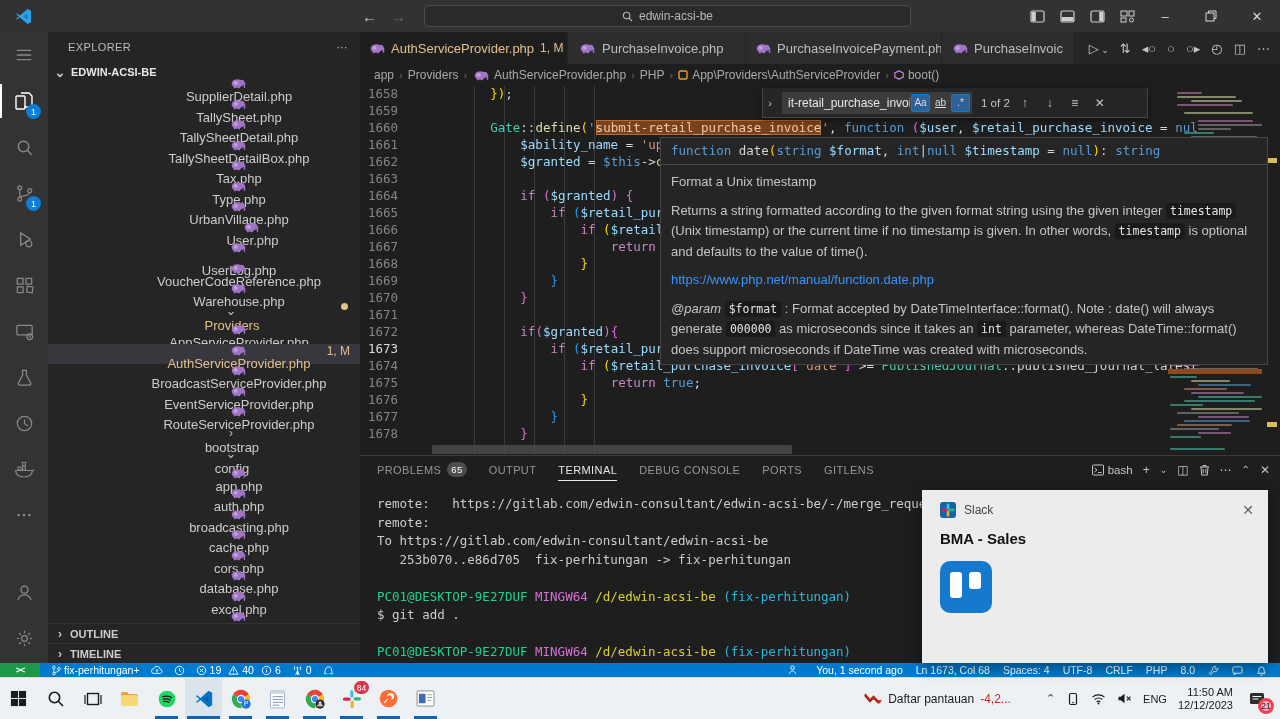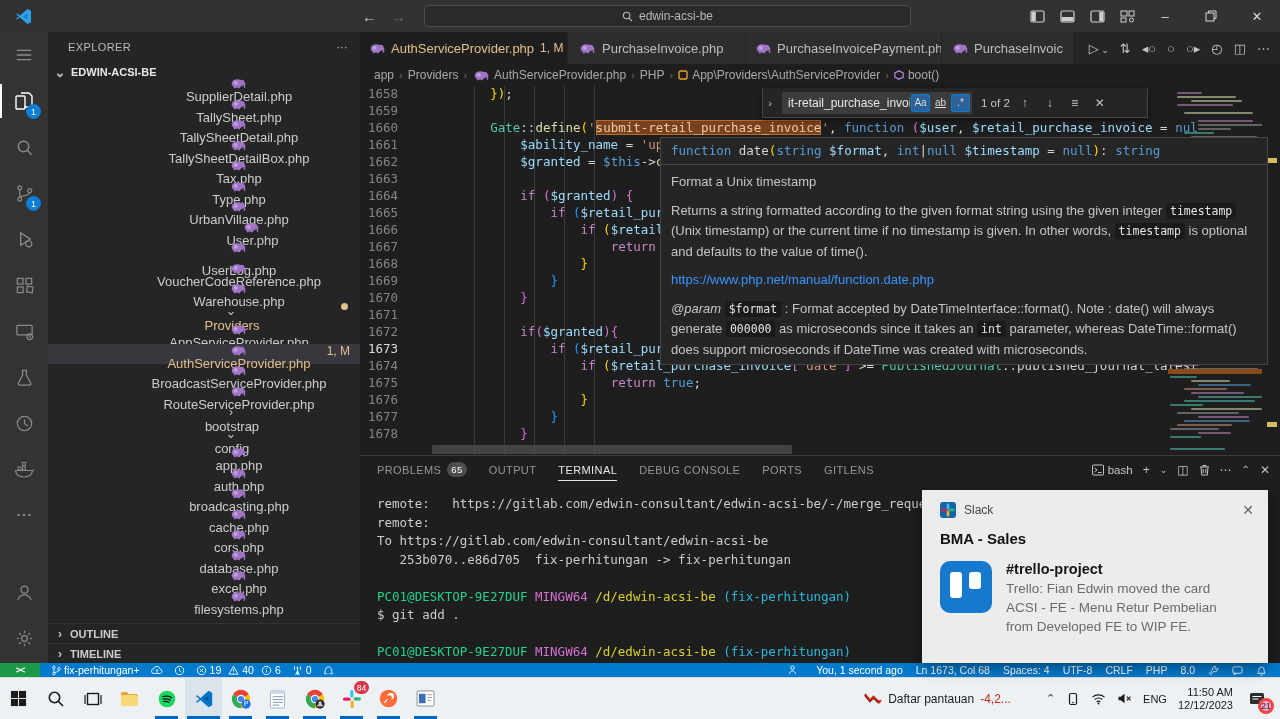--- a/index.html
+++ b/index.html
@@ -498,20 +498,33 @@
             <svg width="15" height="12" viewBox="0 0 17 13">
               <ellipse cx="7" cy="7" rx="6.2" ry="4.8" fill="#a074c4"></ellipse>
               <circle cx="12" cy="6.2" r="3.4" fill="#a074c4"></circle>
               <rect x="14.4" y="6" width="1.7" height="6" rx=".8" fill="#a074c4"></rect>
               <circle cx="5.4" cy="6.4" r="2.2" fill="#c3a1e0"></circle>
               <rect x="3.2" y="9.8" width="2" height="2.6" fill="#a074c4"></rect>
               <rect x="8.2" y="9.8" width="2" height="2.6" fill="#a074c4"></rect>
             </svg>
           </span>
           <span class="tlabel">BroadcastServiceProvider.php</span>
+        </div>
+        <div class="trow" style="padding-left: 68px;">
+          <span class="ficon">
+            <svg width="15" height="12" viewBox="0 0 17 13">
+              <ellipse cx="7" cy="7" rx="6.2" ry="4.8" fill="#a074c4"></ellipse>
+              <circle cx="12" cy="6.2" r="3.4" fill="#a074c4"></circle>
+              <rect x="14.4" y="6" width="1.7" height="6" rx=".8" fill="#a074c4"></rect>
+              <circle cx="5.4" cy="6.4" r="2.2" fill="#c3a1e0"></circle>
+              <rect x="3.2" y="9.8" width="2" height="2.6" fill="#a074c4"></rect>
+              <rect x="8.2" y="9.8" width="2" height="2.6" fill="#a074c4"></rect>
+            </svg>
+          </span>
+          <span class="tlabel">EventServiceProvider.php</span>
         </div>
         <div class="trow" style="padding-left: 68px;">
           <span class="ficon">
             <svg width="15" height="12" viewBox="0 0 17 13">
               <ellipse cx="7" cy="7" rx="6.2" ry="4.8" fill="#a074c4"></ellipse>
               <circle cx="12" cy="6.2" r="3.4" fill="#a074c4"></circle>
               <rect x="14.4" y="6" width="1.7" height="6" rx=".8" fill="#a074c4"></rect>
               <circle cx="5.4" cy="6.4" r="2.2" fill="#c3a1e0"></circle>
               <rect x="3.2" y="9.8" width="2" height="2.6" fill="#a074c4"></rect>
               <rect x="8.2" y="9.8" width="2" height="2.6" fill="#a074c4"></rect>
@@ -1050,24 +1063,20 @@
           <rect x="8.5" y="6.7" width="6" height="2.6" rx="1.3" fill="#2eb67d"></rect>
           <rect x="6.7" y="8.5" width="2.6" height="6" rx="1.3" fill="#ecb22e"></rect>
           <rect x="1.5" y="6.7" width="6" height="2.6" rx="1.3" fill="#e01e5a"></rect>
         </svg>
       <span>Slack</span>
       <span class="toast-close">✕</span>
     </div>
     <div class="toast-title">BMA - Sales</div>
     <div class="toast-body">
       <div class="trello"></div>
-      <div>
-        <div class="toast-channel">#trello-project</div>
-        <div class="toast-msg">Trello: Fian Edwin moved the card ACSI - FE - Menu Retur Pembelian from Developed FE to WIP FE.</div>
-      </div>
     </div>
   </div>
 
   <div class="taskbar">
     <div class="tk-btn">
         <svg width="17" height="17" viewBox="0 0 18 18">
           <rect x="1" y="1" width="7.5" height="7.5" fill="#1b1b1b"></rect>
           <rect x="9.5" y="1" width="7.5" height="7.5" fill="#1b1b1b"></rect>
           <rect x="1" y="9.5" width="7.5" height="7.5" fill="#1b1b1b"></rect>
           <rect x="9.5" y="9.5" width="7.5" height="7.5" fill="#1b1b1b"></rect>

